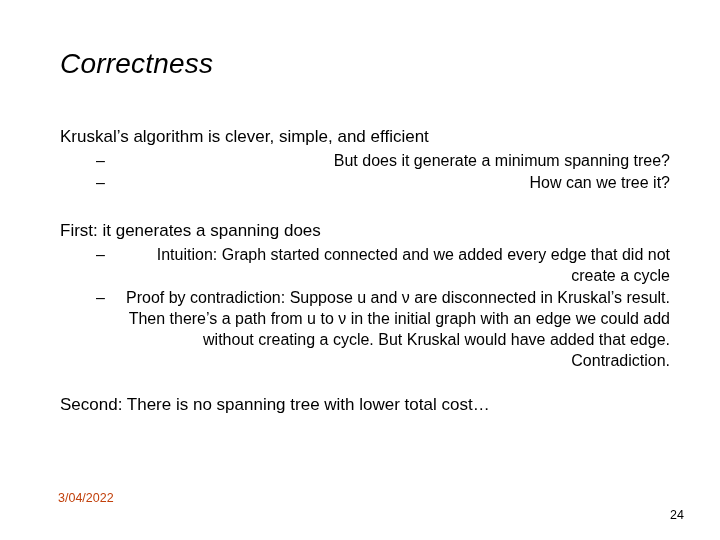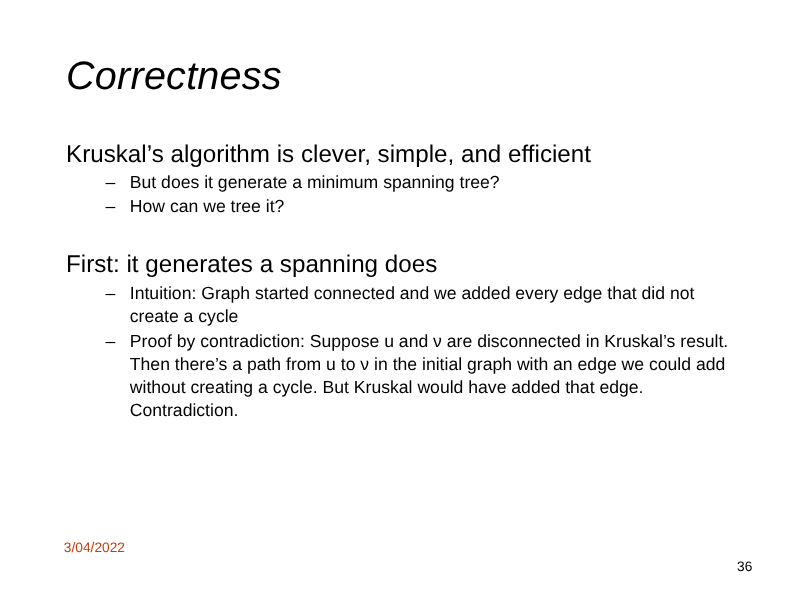--- a/index.html
+++ b/index.html
@@ -17,54 +17,55 @@
   .slide {
     position: relative;
     width: 720px;
     height: 540px;
     box-sizing: border-box;
   }
   .title {
     position: absolute;
     left: 60px;
     top: 48px;
-    font-size: 36px;
+    font-size: 28px;
     font-style: italic;
     font-weight: normal;
     letter-spacing: 0.2px;
     color: #000000;
   }
   .body-area {
     position: absolute;
     left: 60px;
     top: 126px;
     width: 610px;
   }
   .lvl1 {
-    font-size: 22px;
+    font-size: 17px;
     line-height: 1.28;
     margin: 0 0 2px 0;
     color: #000000;
   }
   .lvl2 {
     font-size: 16px;
     line-height: 1.32;
     margin: 0 0 1px 0;
     padding-left: 36px;
     position: relative;
     color: #000000;
   }
   .lvl2 .dash {
     position: absolute;
     left: 36px;
     top: 0;
   }
   .lvl2 .txt {
     display: block;
     padding-left: 22px;
+    text-align: right;
   }
   .gap {
     height: 26px;
   }
   .gap-small {
     height: 22px;
   }
   .footer-date {
     position: absolute;
     left: 58px;
@@ -110,19 +111,22 @@
         <span class="txt">Intuition: Graph started connected and we added every edge that did not create a cycle</span>
       </p>
       <p class="lvl2">
         <span class="dash">–</span>
         <span class="txt">Proof by contradiction: Suppose u and ν are disconnected in Kruskal’s result.  Then there’s a path from u to ν in the initial graph with an edge we could add without creating a cycle.  But Kruskal would have added that edge.  Contradiction.</span>
       </p>
     </div>
 
     <div class="gap-small"></div>
 
+    <div class="block">
+      <p class="lvl1">Second: There is no spanning tree with lower total cost…</p>
+    </div>
 
   </div>
 
   <div class="footer-date">3/04/2022</div>
-  <div class="footer-page">36</div>
+  <div class="footer-page">24</div>
 
 </div>
 
 </body></html>

